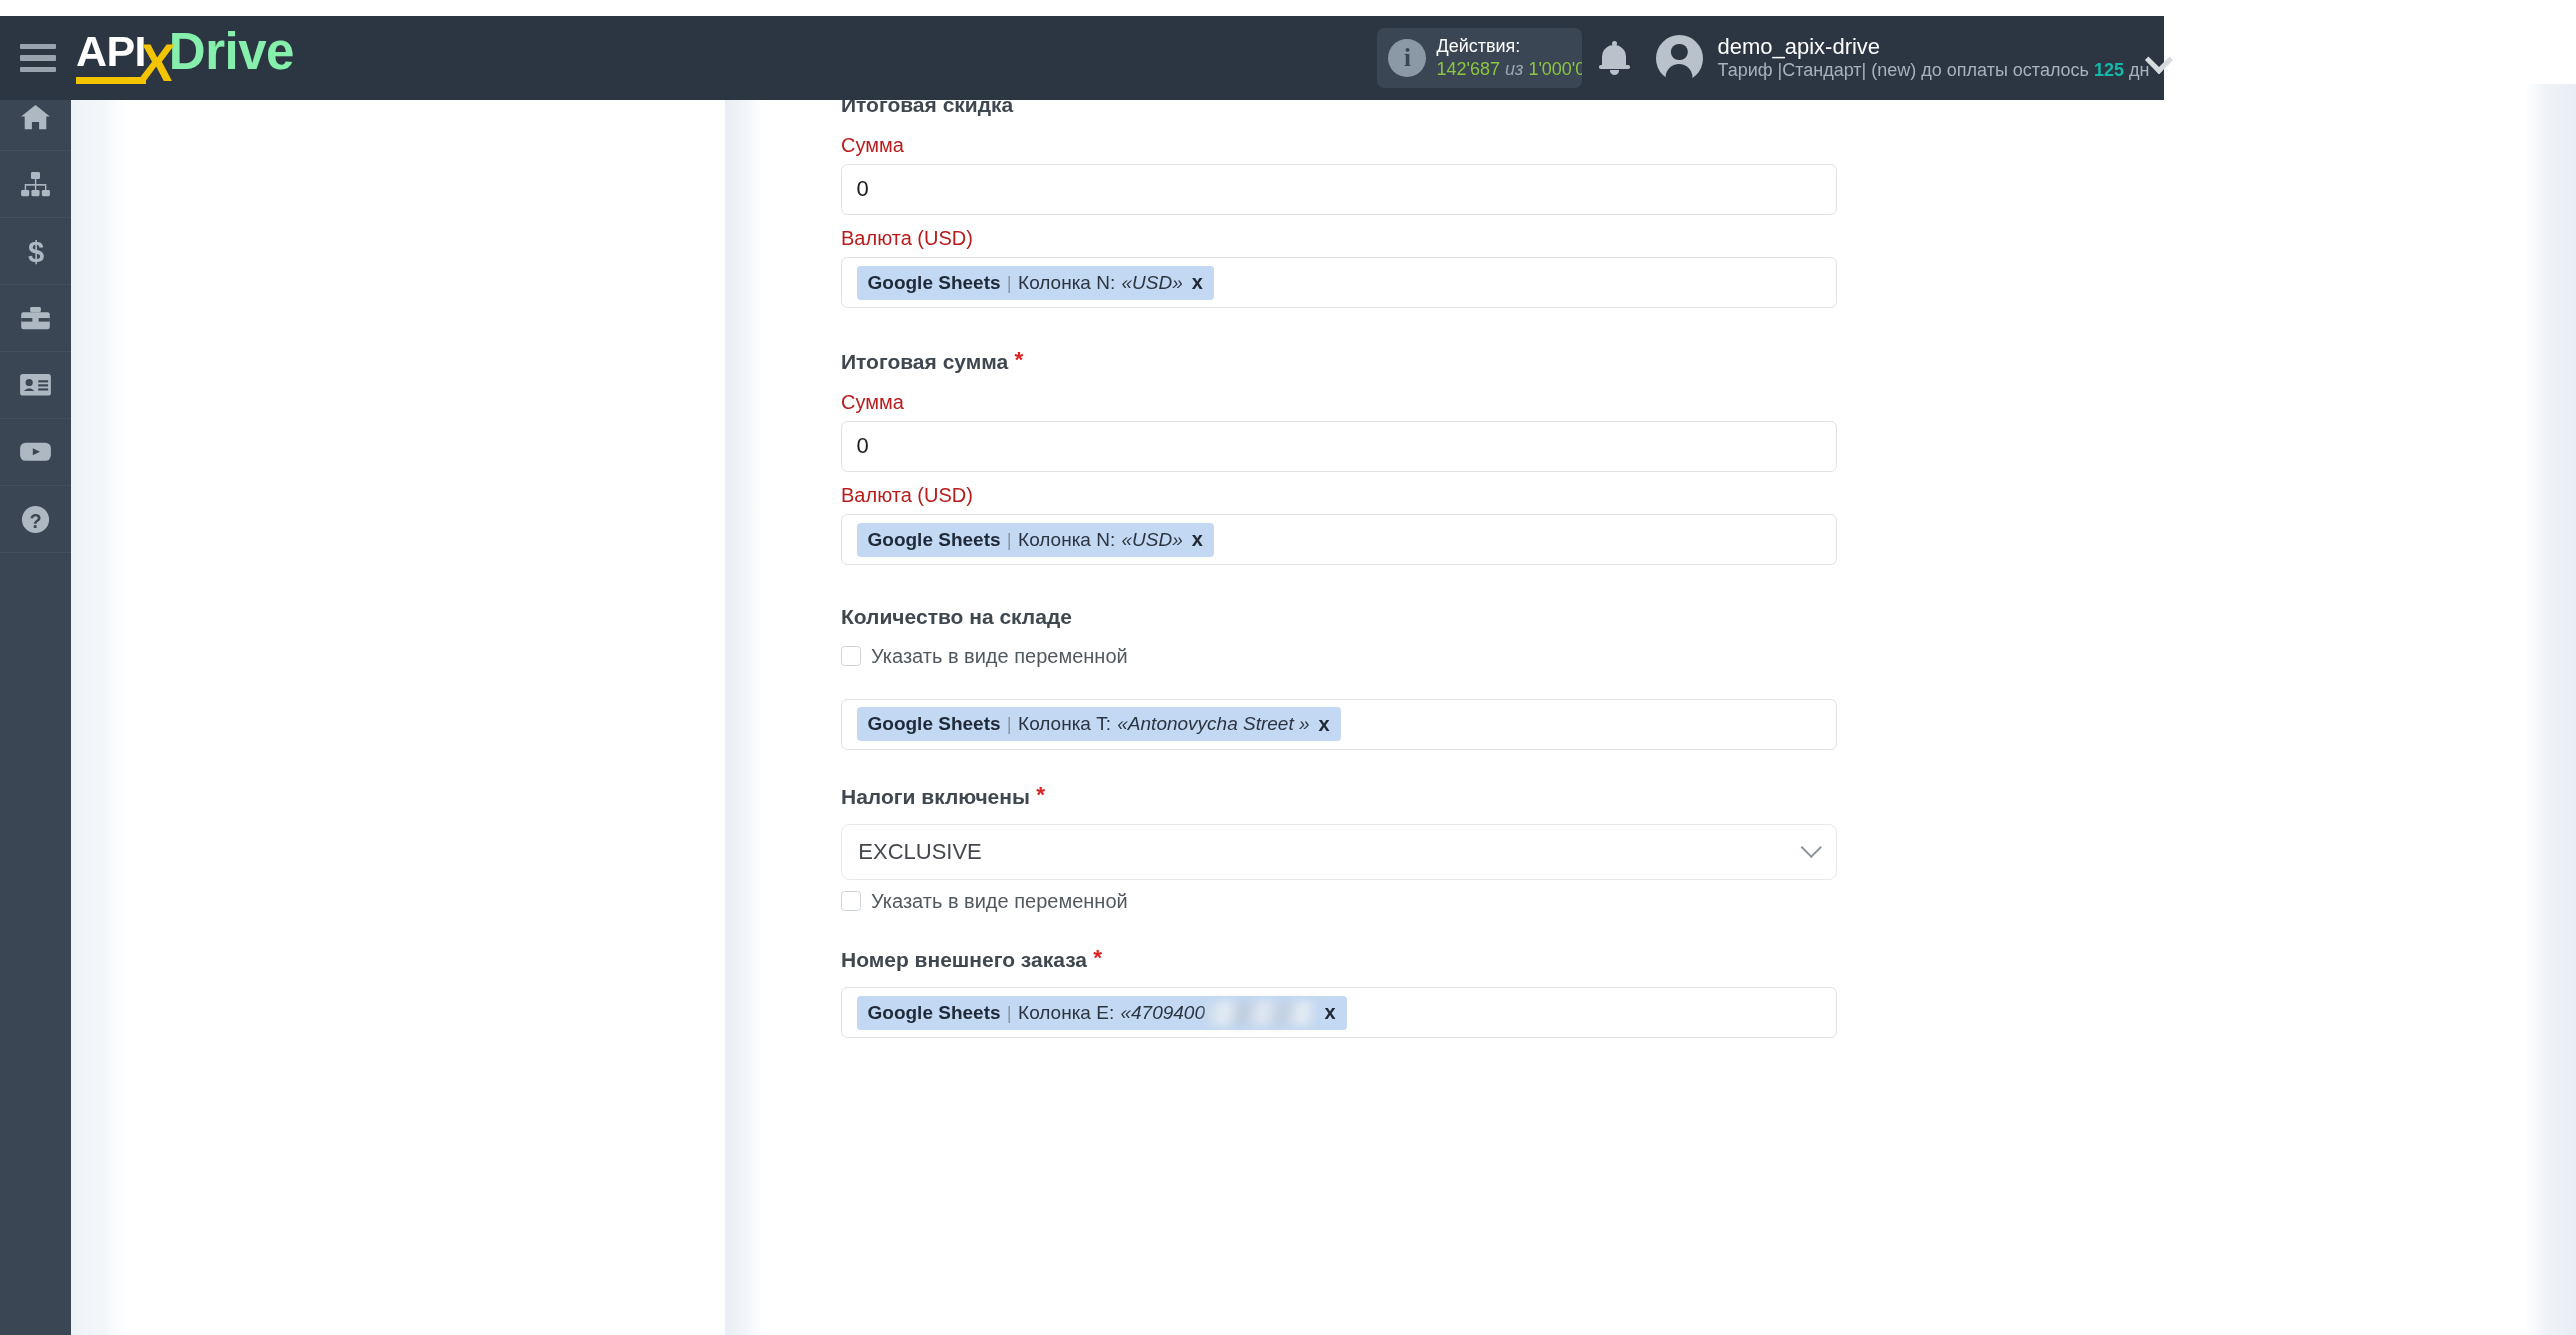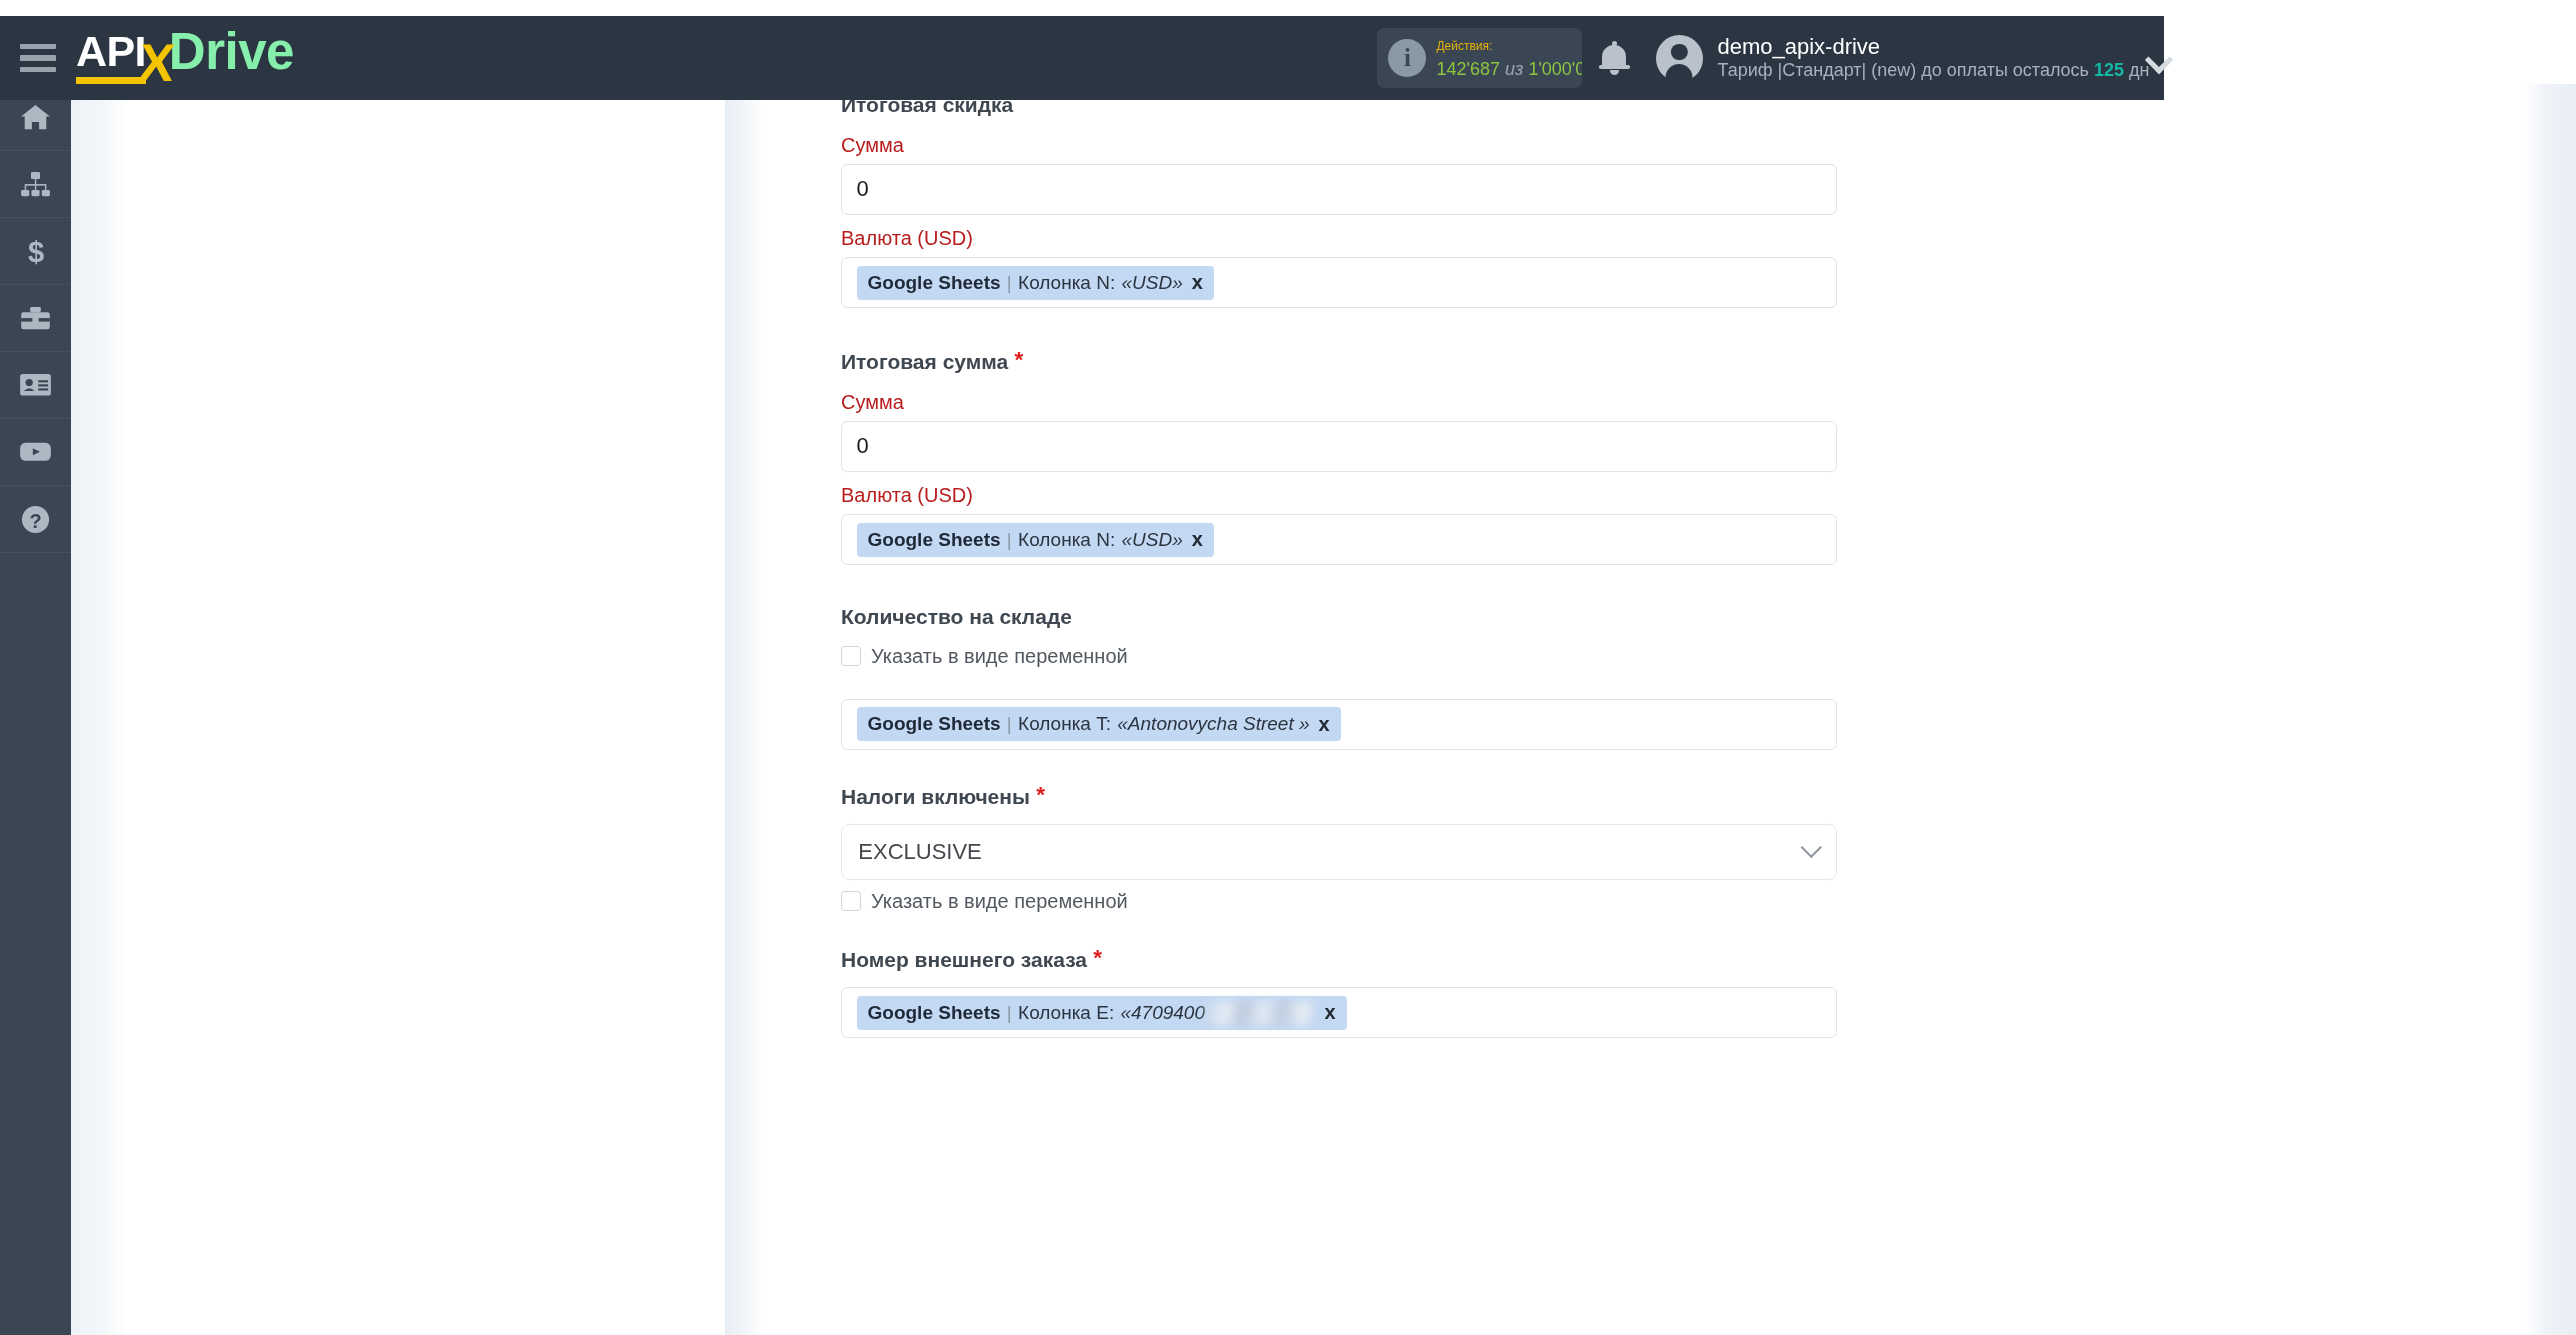--- a/index.html
+++ b/index.html
@@ -66,21 +66,21 @@
   .info-circle {
     width: 38px; height: 38px; border-radius: 50%;
     background: #8b98a5; flex: 0 0 38px;
     display: flex; align-items: center; justify-content: center;
     color: #3a4654; font-size: 25px; font-weight: bold;
     font-family: "Liberation Serif", serif;
     margin-right: 10px;
   }
   .actions-text { white-space: nowrap; }
   .actions-label {
-    color: #eab308; font-size: 12px; line-height: 22.6px;
+    color: #ffffff; font-size: 18px; line-height: 22.6px;
   }
   .actions-nums {
     font-size: 18px; line-height: 23.5px; white-space: nowrap;
   }
   .num-used  { color: #8cc63f; }
   .num-iz    { color: #9aa5b0; font-style: italic; }
   .num-total { color: #8cc63f; }
 
   .bell {
     width: 33px; height: 36px;

